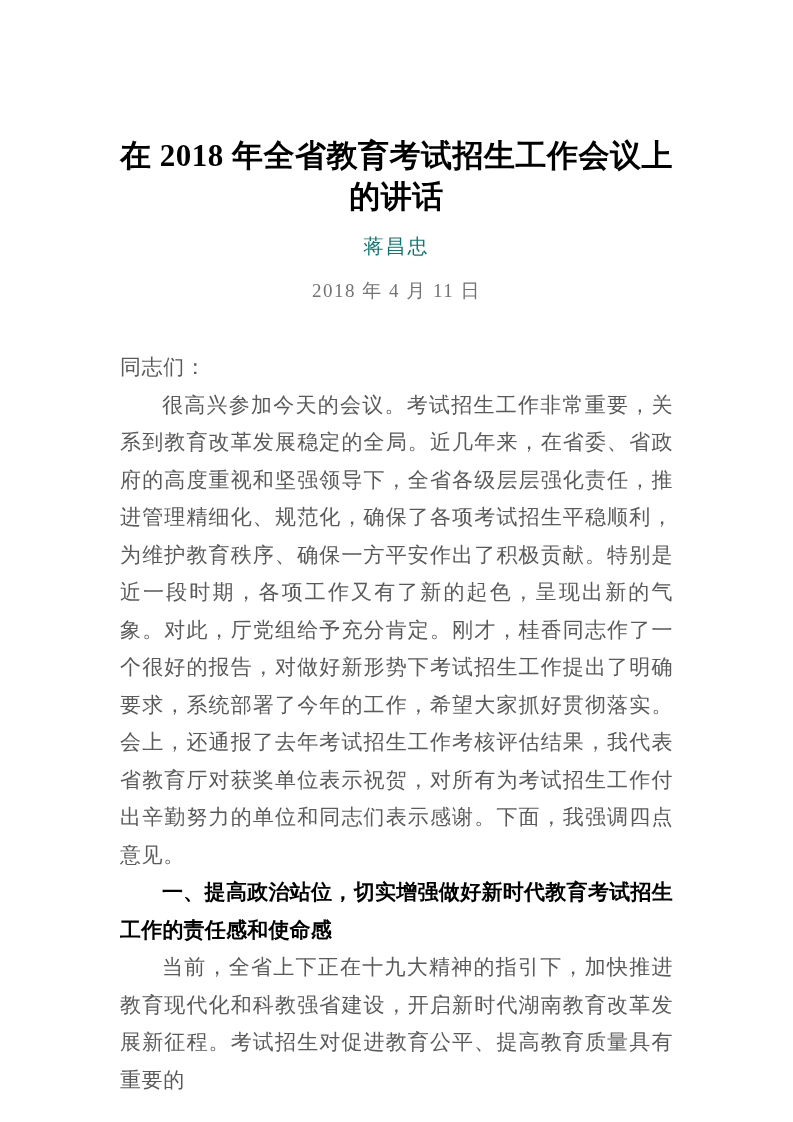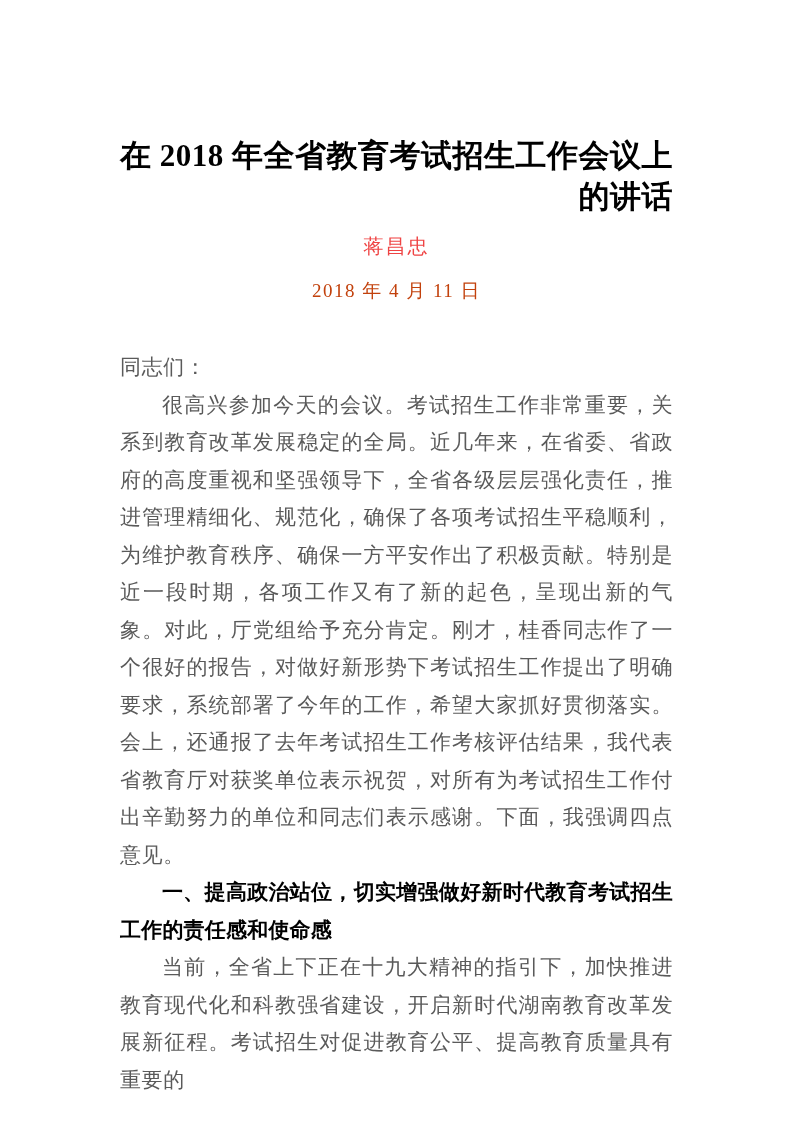--- a/index.html
+++ b/index.html
@@ -23,46 +23,46 @@
     position: absolute;
     left: 120px;
     top: 0;
     width: 553px;
   }
 
   
   .doc-title {
     margin: 0;
     padding-top: 135px;
-    text-align: right;
+    text-align: center;
     font-family: "Liberation Serif", "DejaVu Serif", serif;
     font-weight: bold;
     font-size: 31px;
     line-height: 41px;
     color: #000000;
     letter-spacing: 0.5px;
   }
   .doc-author {
     margin: 0;
     padding-top: 14px;
     text-align: center;
     font-family: "Liberation Serif", "DejaVu Serif", serif;
     font-size: 20px;
     line-height: 30px;
-    color: #ef4444;
+    color: #0f766e;
     letter-spacing: 2px;
   }
   .doc-date {
     margin: 0;
     padding-top: 16px;
     text-align: center;
     font-family: "Liberation Serif", "DejaVu Serif", serif;
     font-size: 19px;
     line-height: 28px;
-    color: #c2410c;
+    color: #737373;
     letter-spacing: 1.5px;
   }
 
   
   .body-block {
     padding-top: 44px;
   }
   .para {
     margin: 0;
     font-family: Liberation Serif, serif;

